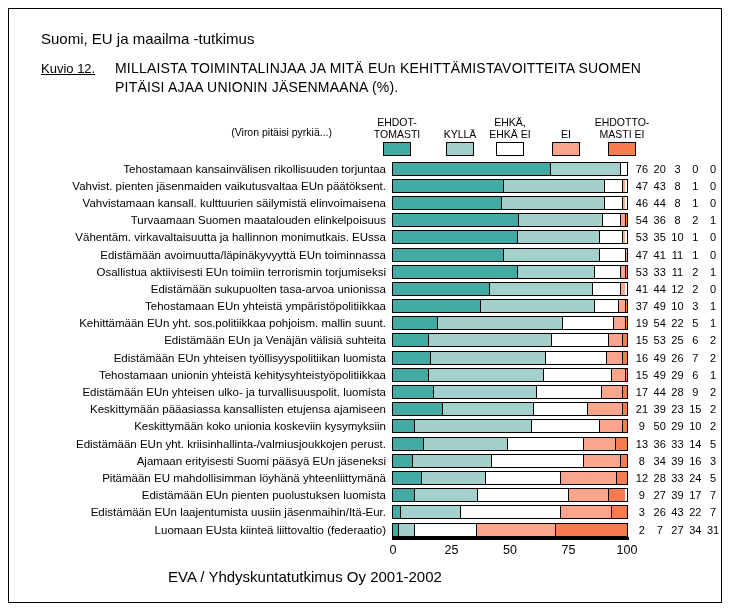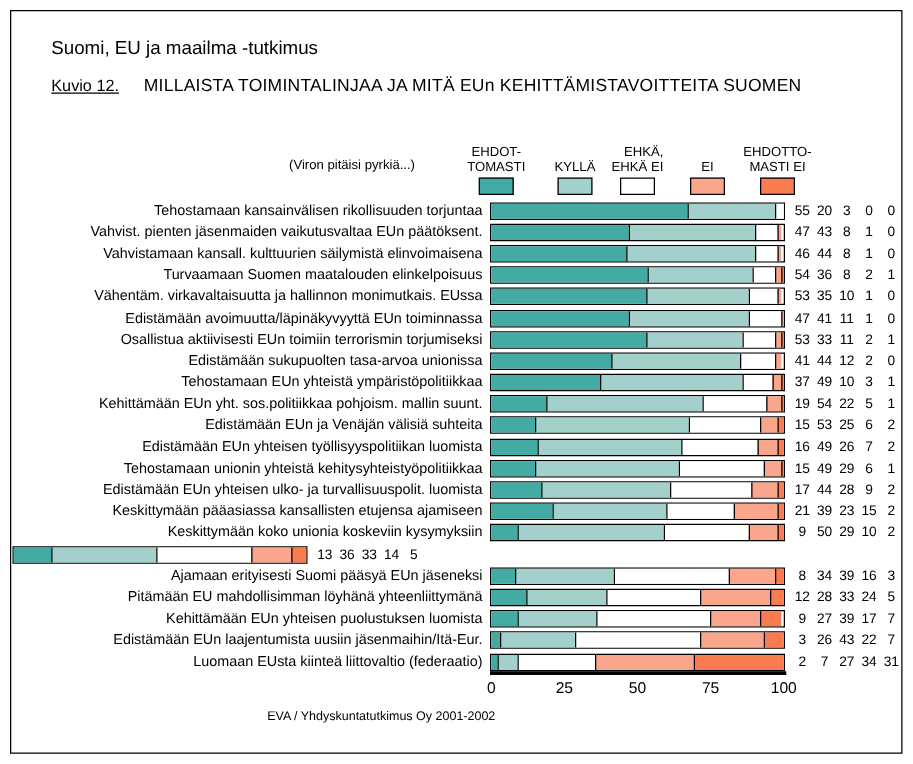--- a/index.html
+++ b/index.html
@@ -10,48 +10,49 @@
   .frame { position:absolute; left:8px; top:8px; width:712px; height:593px; border:1px solid #000; }
   .study-title { position:absolute; left:41px; top:30px; font-size:15px; }
   .figure-label { position:absolute; left:41px; top:61px; font-size:13px; text-decoration:underline; }
   .chart-title { position:absolute; left:115px; top:59px; width:600px; font-size:14px; line-height:19px; letter-spacing:0.2px; }
   .chart-title span { display:block; }
   .legend-note { position:absolute; left:140px; top:126px; width:192px; text-align:right; font-size:10.5px; }
   .legend { position:absolute; left:0; top:114px; width:730px; height:46px; }
   .legend-item { position:absolute; width:84px; height:42px; display:flex; flex-direction:column;
                  justify-content:flex-end; align-items:center; text-align:center;
                  font-size:10.5px; line-height:12px; }
-  .legend-item.p0 { left:355px; } .legend-item.p1 { left:418px; } .legend-item.p2 { left:468px;text-align:right; }
+  .legend-item.p0 { left:355px; } .legend-item.p1 { left:418px; } .legend-item.p2 { left:468px; }
   .legend-item.p3 { left:524px;text-align:center; } .legend-item.p4 { left:580px; }
   .legend-swatch { width:26px; height:12px; border:1px solid #000; margin-top:2px; }
   .rows { position:absolute; left:10px; top:160px; width:714px; }
   .row { display:flex; align-items:center; height:17.2px; }
   .row-label { width:382px; padding-right:6px; box-sizing:border-box; text-align:right;
                font-size:11.5px; white-space:nowrap; overflow:visible; }
   .bar { width:236px; height:14px; box-sizing:border-box; border:1px solid #000;
          background:#fff; display:flex; flex-shrink:0; }
   .seg { height:100%; box-sizing:border-box; min-width:0; }
   .seg + .seg { border-left:1px solid #000; }
   .nums { display:flex; margin-left:5px; font-size:11px; }
   .num { width:17.8px; text-align:center; }
   .axis-line { position:absolute; left:392px; top:537px; width:237px; height:3px; background:#000; }
   .axis-labels { position:absolute; left:0; top:543px; width:730px; height:16px; font-size:12.5px; }
   .axis-label { position:absolute; transform:translateX(-50%); }
-  .footer { position:absolute; left:0; top:568px; width:610px; text-align:center; font-size:10px; }
+  .footer { position:absolute; left:0; top:568px; width:610px; text-align:center; font-size:15px; }
 </style>
 </head>
 <body>
 
 <div class="page">
   <div class="frame"></div>
 
   <div class="study-title">Suomi, EU ja maailma -tutkimus</div>
   <div class="figure-label">Kuvio 12.</div>
   <div class="chart-title">
     <span>MILLAISTA TOIMINTALINJAA JA MITÄ EUn KEHITTÄMISTAVOITTEITA SUOMEN</span>
+    <span>PITÄISI AJAA UNIONIN JÄSENMAANA (%).</span>
   </div>
 
   <div class="legend-note">(Viron pitäisi pyrkiä...)</div>
   <div class="legend">
       <div class="legend-item p0">
         <div>EHDOT-<br>TOMASTI</div>
         <div class="legend-swatch" style="background: rgb(68, 170, 164);"></div>
       </div>
       <div class="legend-item p1">
         <div>KYLLÄ</div>
@@ -73,21 +74,21 @@
 
   <div class="rows">
       <div class="row">
         <div class="row-label">Tehostamaan kansainvälisen rikollisuuden torjuntaa</div>
         <div class="bar">
           <div class="seg" style="width: 67%; background: rgb(68, 170, 164);"></div>
           <div class="seg" style="width: 30%; background: rgb(163, 208, 203);"></div>
           <div class="seg" style="width: 3%; background: rgb(255, 255, 255);"></div>
         </div>
         <div class="nums">
-          <span class="num">55</span>
+          <span class="num">76</span>
           <span class="num">20</span>
           <span class="num">3</span>
           <span class="num">0</span>
           <span class="num">0</span>
         </div>
       </div>
       <div class="row">
         <div class="row-label">Vahvist. pienten jäsenmaiden vaikutusvaltaa EUn päätöksent.</div>
         <div class="bar">
           <div class="seg" style="width: 47%; background: rgb(68, 170, 164);"></div>
@@ -331,20 +332,21 @@
         </div>
         <div class="nums">
           <span class="num">9</span>
           <span class="num">50</span>
           <span class="num">29</span>
           <span class="num">10</span>
           <span class="num">2</span>
         </div>
       </div>
       <div class="row">
+        <div class="row-label">Edistämään EUn yht. kriisinhallinta-/valmiusjoukkojen perust.</div>
         <div class="bar">
           <div class="seg" style="width: 13%; background: rgb(68, 170, 164);"></div>
           <div class="seg" style="width: 36%; background: rgb(163, 208, 203);"></div>
           <div class="seg" style="width: 33%; background: rgb(255, 255, 255);"></div>
           <div class="seg" style="width: 14%; background: rgb(250, 166, 141);"></div>
           <div class="seg" style="width: 5%; background: rgb(249, 123, 80);"></div>
         </div>
         <div class="nums">
           <span class="num">13</span>
           <span class="num">36</span>
@@ -381,21 +383,21 @@
         </div>
         <div class="nums">
           <span class="num">12</span>
           <span class="num">28</span>
           <span class="num">33</span>
           <span class="num">24</span>
           <span class="num">5</span>
         </div>
       </div>
       <div class="row">
-        <div class="row-label">Kehittämään EUn yhteisen puolustuksen luomista</div>
+        <div class="row-label">Edistämään EUn pienten puolustuksen luomista</div>
         <div class="bar">
           <div class="seg" style="width: 9%; background: rgb(68, 170, 164);"></div>
           <div class="seg" style="width: 27%; background: rgb(163, 208, 203);"></div>
           <div class="seg" style="width: 39%; background: rgb(255, 255, 255);"></div>
           <div class="seg" style="width: 17%; background: rgb(250, 166, 141);"></div>
           <div class="seg" style="width: 7%; background: rgb(249, 123, 80);"></div>
         </div>
         <div class="nums">
           <span class="num">9</span>
           <span class="num">27</span>

